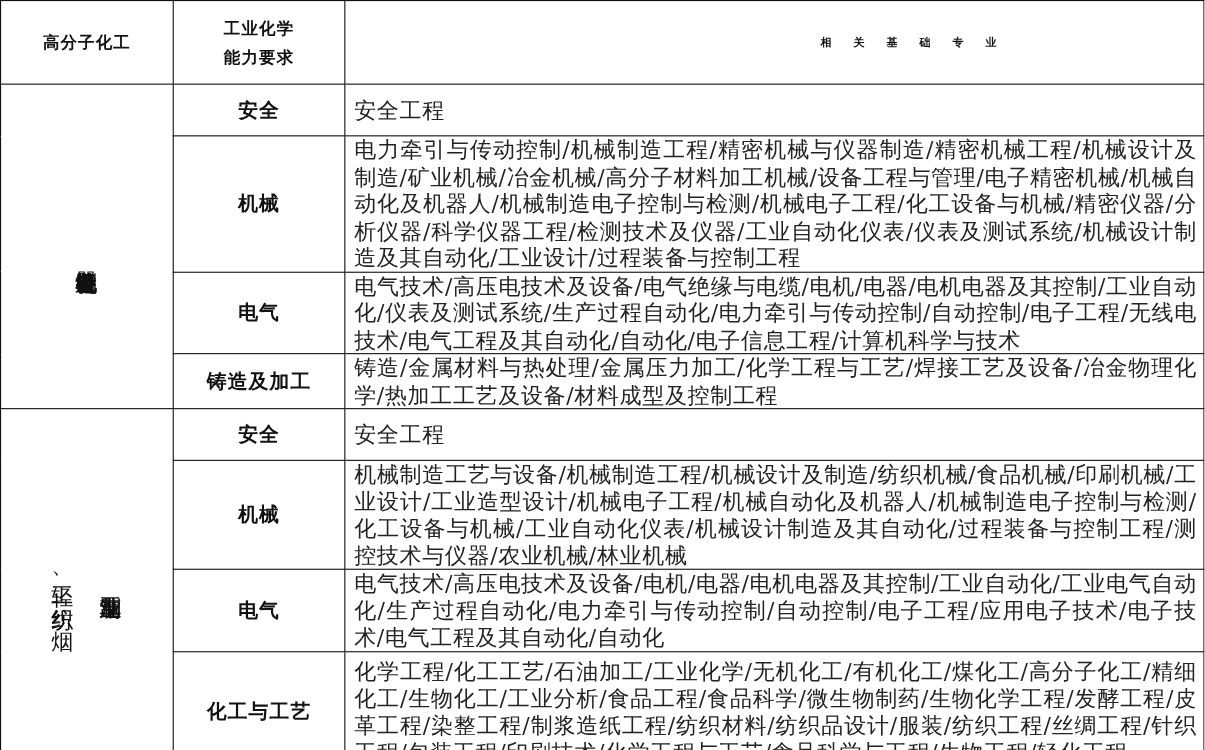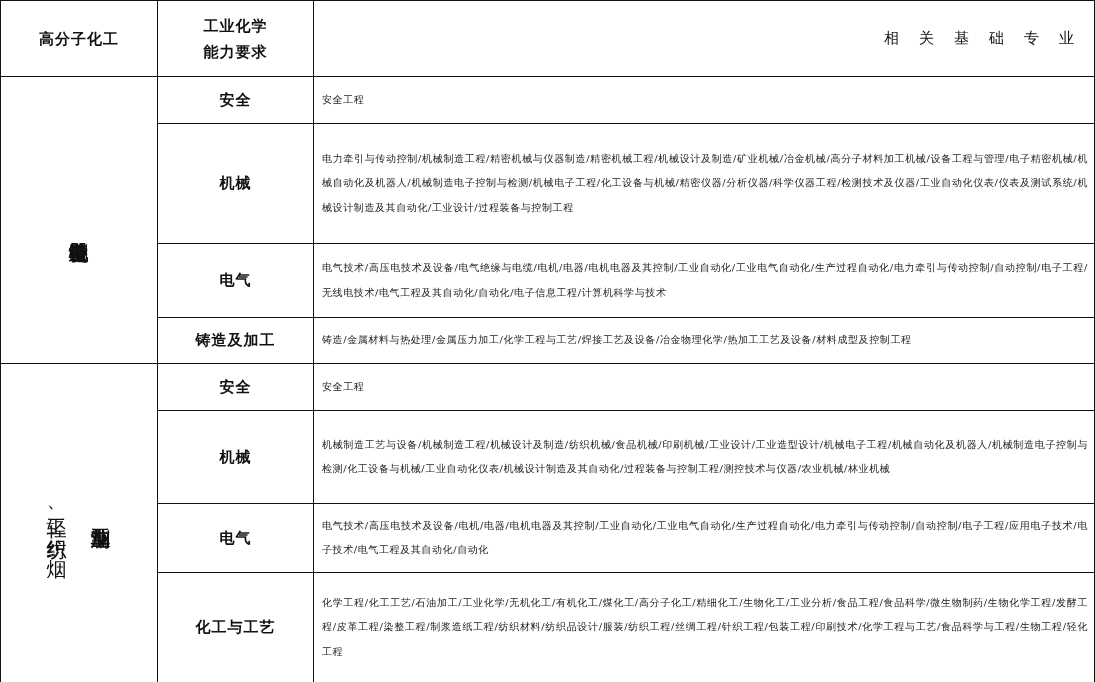--- a/index.html
+++ b/index.html
@@ -9,28 +9,28 @@
     position: absolute; left: 0; top: 0;
     width: 1094px;
     border-collapse: collapse;
     table-layout: fixed;
   }
   table.doc td, table.doc th {
     border: 1.5px solid #111;
     vertical-align: middle;
   }
   th.h { font-weight: bold; font-size: 15px; text-align: center; line-height: 26px; letter-spacing: 1px; }
-  th.h-main { font-weight: normal; font-size: 15px; text-align: right; padding-left: 264px; word-spacing: 0; }
+  th.h-main { font-weight: bold; font-size: 10px; text-align: center; padding-left: 264px; word-spacing: 0; }
   th.h-main span.ch { display: inline-block; margin-right: 20px; }
   td.scope { text-align: center; font-size: 20px; line-height: 22px; font-family: "DejaVu Sans", sans-serif; }
   .vert { writing-mode: vertical-rl; text-orientation: upright; display: inline-block; letter-spacing: 0; }
-  td.skill { text-align: center; font-size: 15px; font-weight: bold; letter-spacing: 1px; }
+  td.skill { text-align: center; font-size: 18px; font-weight: bold; letter-spacing: 1px; }
   td.majors {
     font-family: "DejaVu Serif", serif;
-    font-size: 10px; line-height: 24.5px; color: #222;
+    font-size: 20px; line-height: 24.5px; color: #222;
     padding: 0 6px 0 8px; text-align: justify; letter-spacing: 0.6px;
   }
 </style>
 </head>
 <body>
 
 <table class="doc">
   <colgroup>
     <col style="width:157px">
     <col style="width:156px">
@@ -54,21 +54,21 @@
     </td>
     <td class="skill">安全</td>
     <td class="majors">安全工程</td>
   </tr>
   <tr style="height:120px">
     <td class="skill">机械</td>
     <td class="majors">电力牵引与传动控制/机械制造工程/精密机械与仪器制造/精密机械工程/机械设计及制造/矿业机械/冶金机械/高分子材料加工机械/设备工程与管理/电子精密机械/机械自动化及机器人/机械制造电子控制与检测/机械电子工程/化工设备与机械/精密仪器/分析仪器/科学仪器工程/检测技术及仪器/工业自动化仪表/仪表及测试系统/机械设计制造及其自动化/工业设计/过程装备与控制工程</td>
   </tr>
   <tr style="height:74px">
     <td class="skill">电气</td>
-    <td class="majors">电气技术/高压电技术及设备/电气绝缘与电缆/电机/电器/电机电器及其控制/工业自动化/工业电气自动化/生产过程自动化/电力牵引与传动控制/自动控制/电子工程/无线电技术/电气工程及其自动化/自动化/电子信息工程/计算机科学与技术</td>
+    <td class="majors">电气技术/高压电技术及设备/电气绝缘与电缆/电机/电器/电机电器及其控制/工业自动化/仪表及测试系统/生产过程自动化/电力牵引与传动控制/自动控制/电子工程/无线电技术/电气工程及其自动化/自动化/电子信息工程/计算机科学与技术</td>
   </tr>
   <tr style="height:46px">
     <td class="skill">铸造及加工</td>
     <td class="majors">铸造/金属材料与热处理/金属压力加工/化学工程与工艺/焊接工艺及设备/冶金物理化学/热加工工艺及设备/材料成型及控制工程</td>
   </tr>
 
   <tr style="height:47px">
     <td class="scope" rowspan="4">
       <div style="display:flex; justify-content:center; gap:22px; align-items:flex-start;">
         <span class="vert">轻工、纺织、烟</span>

